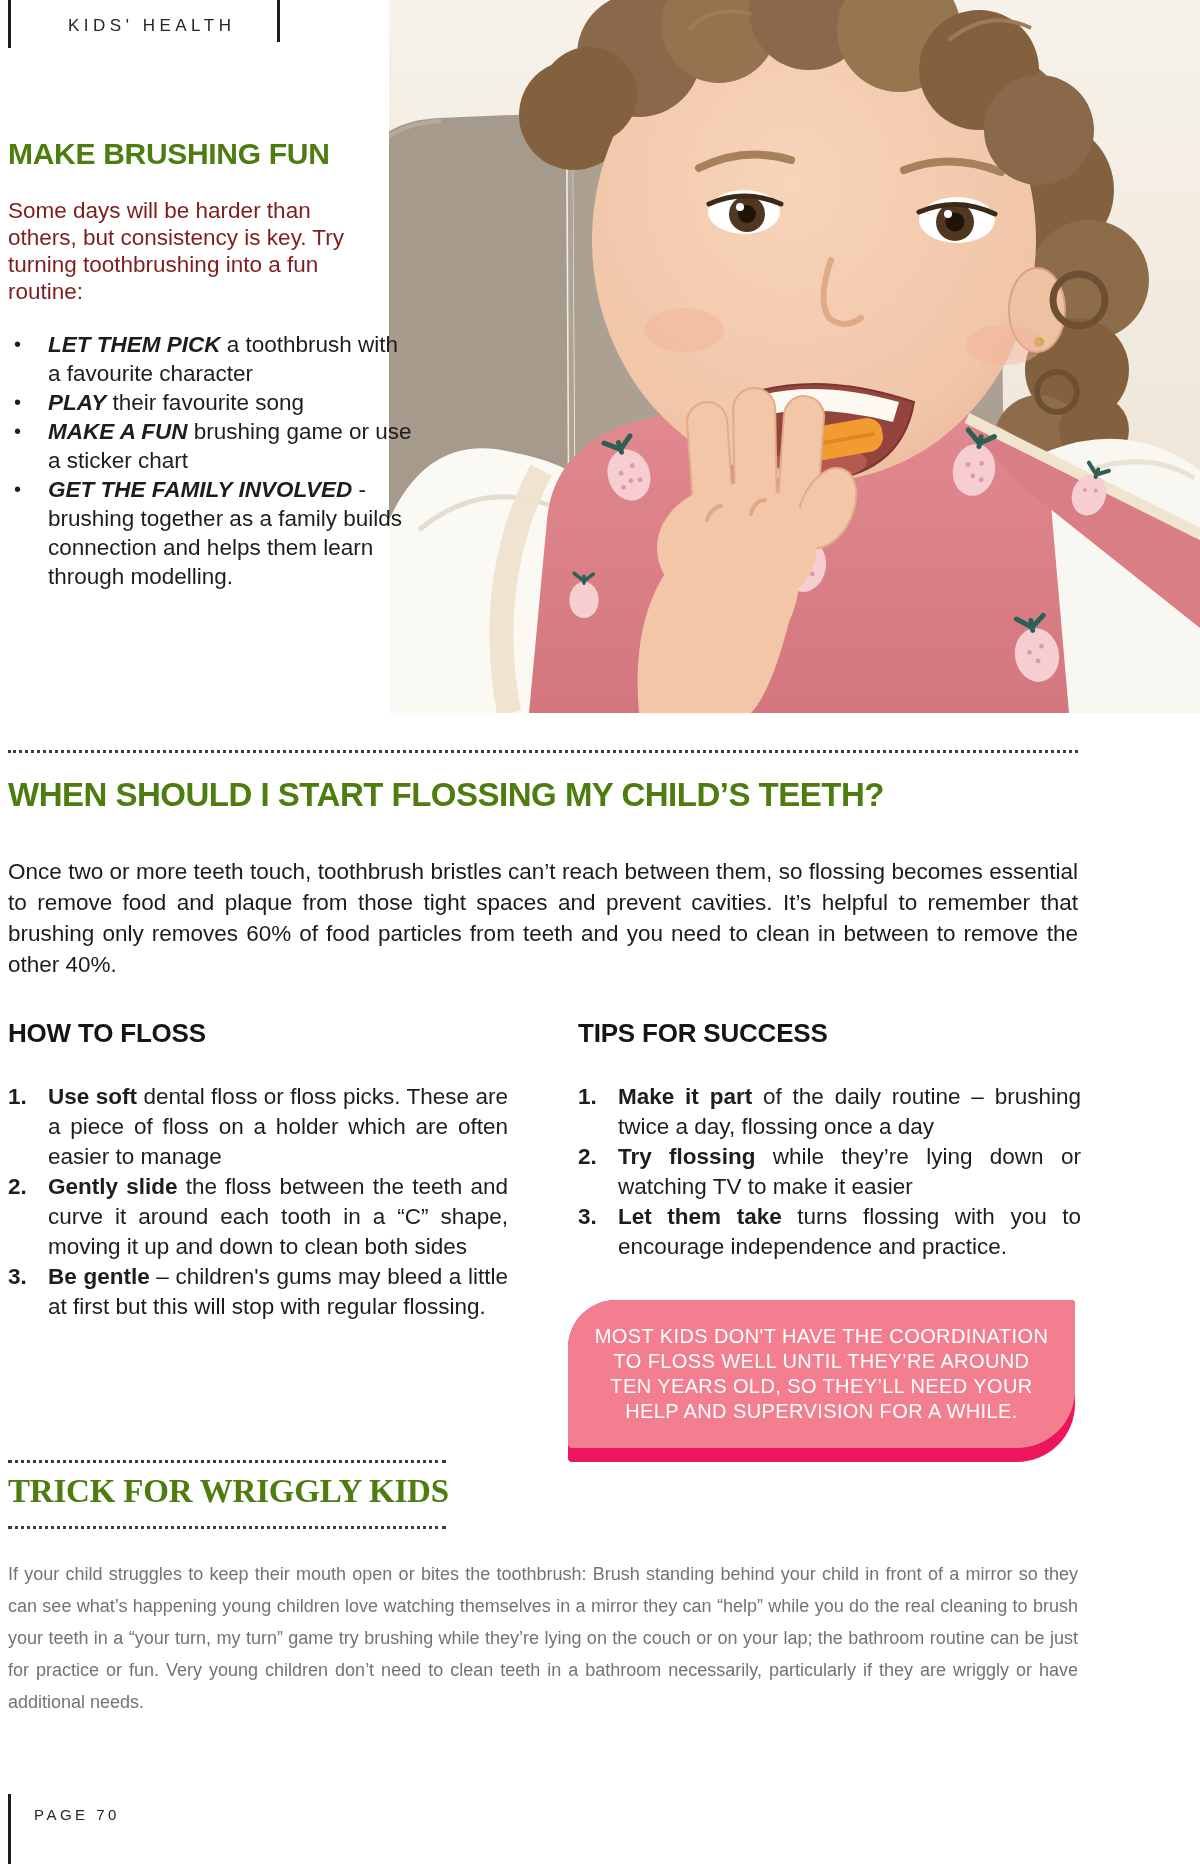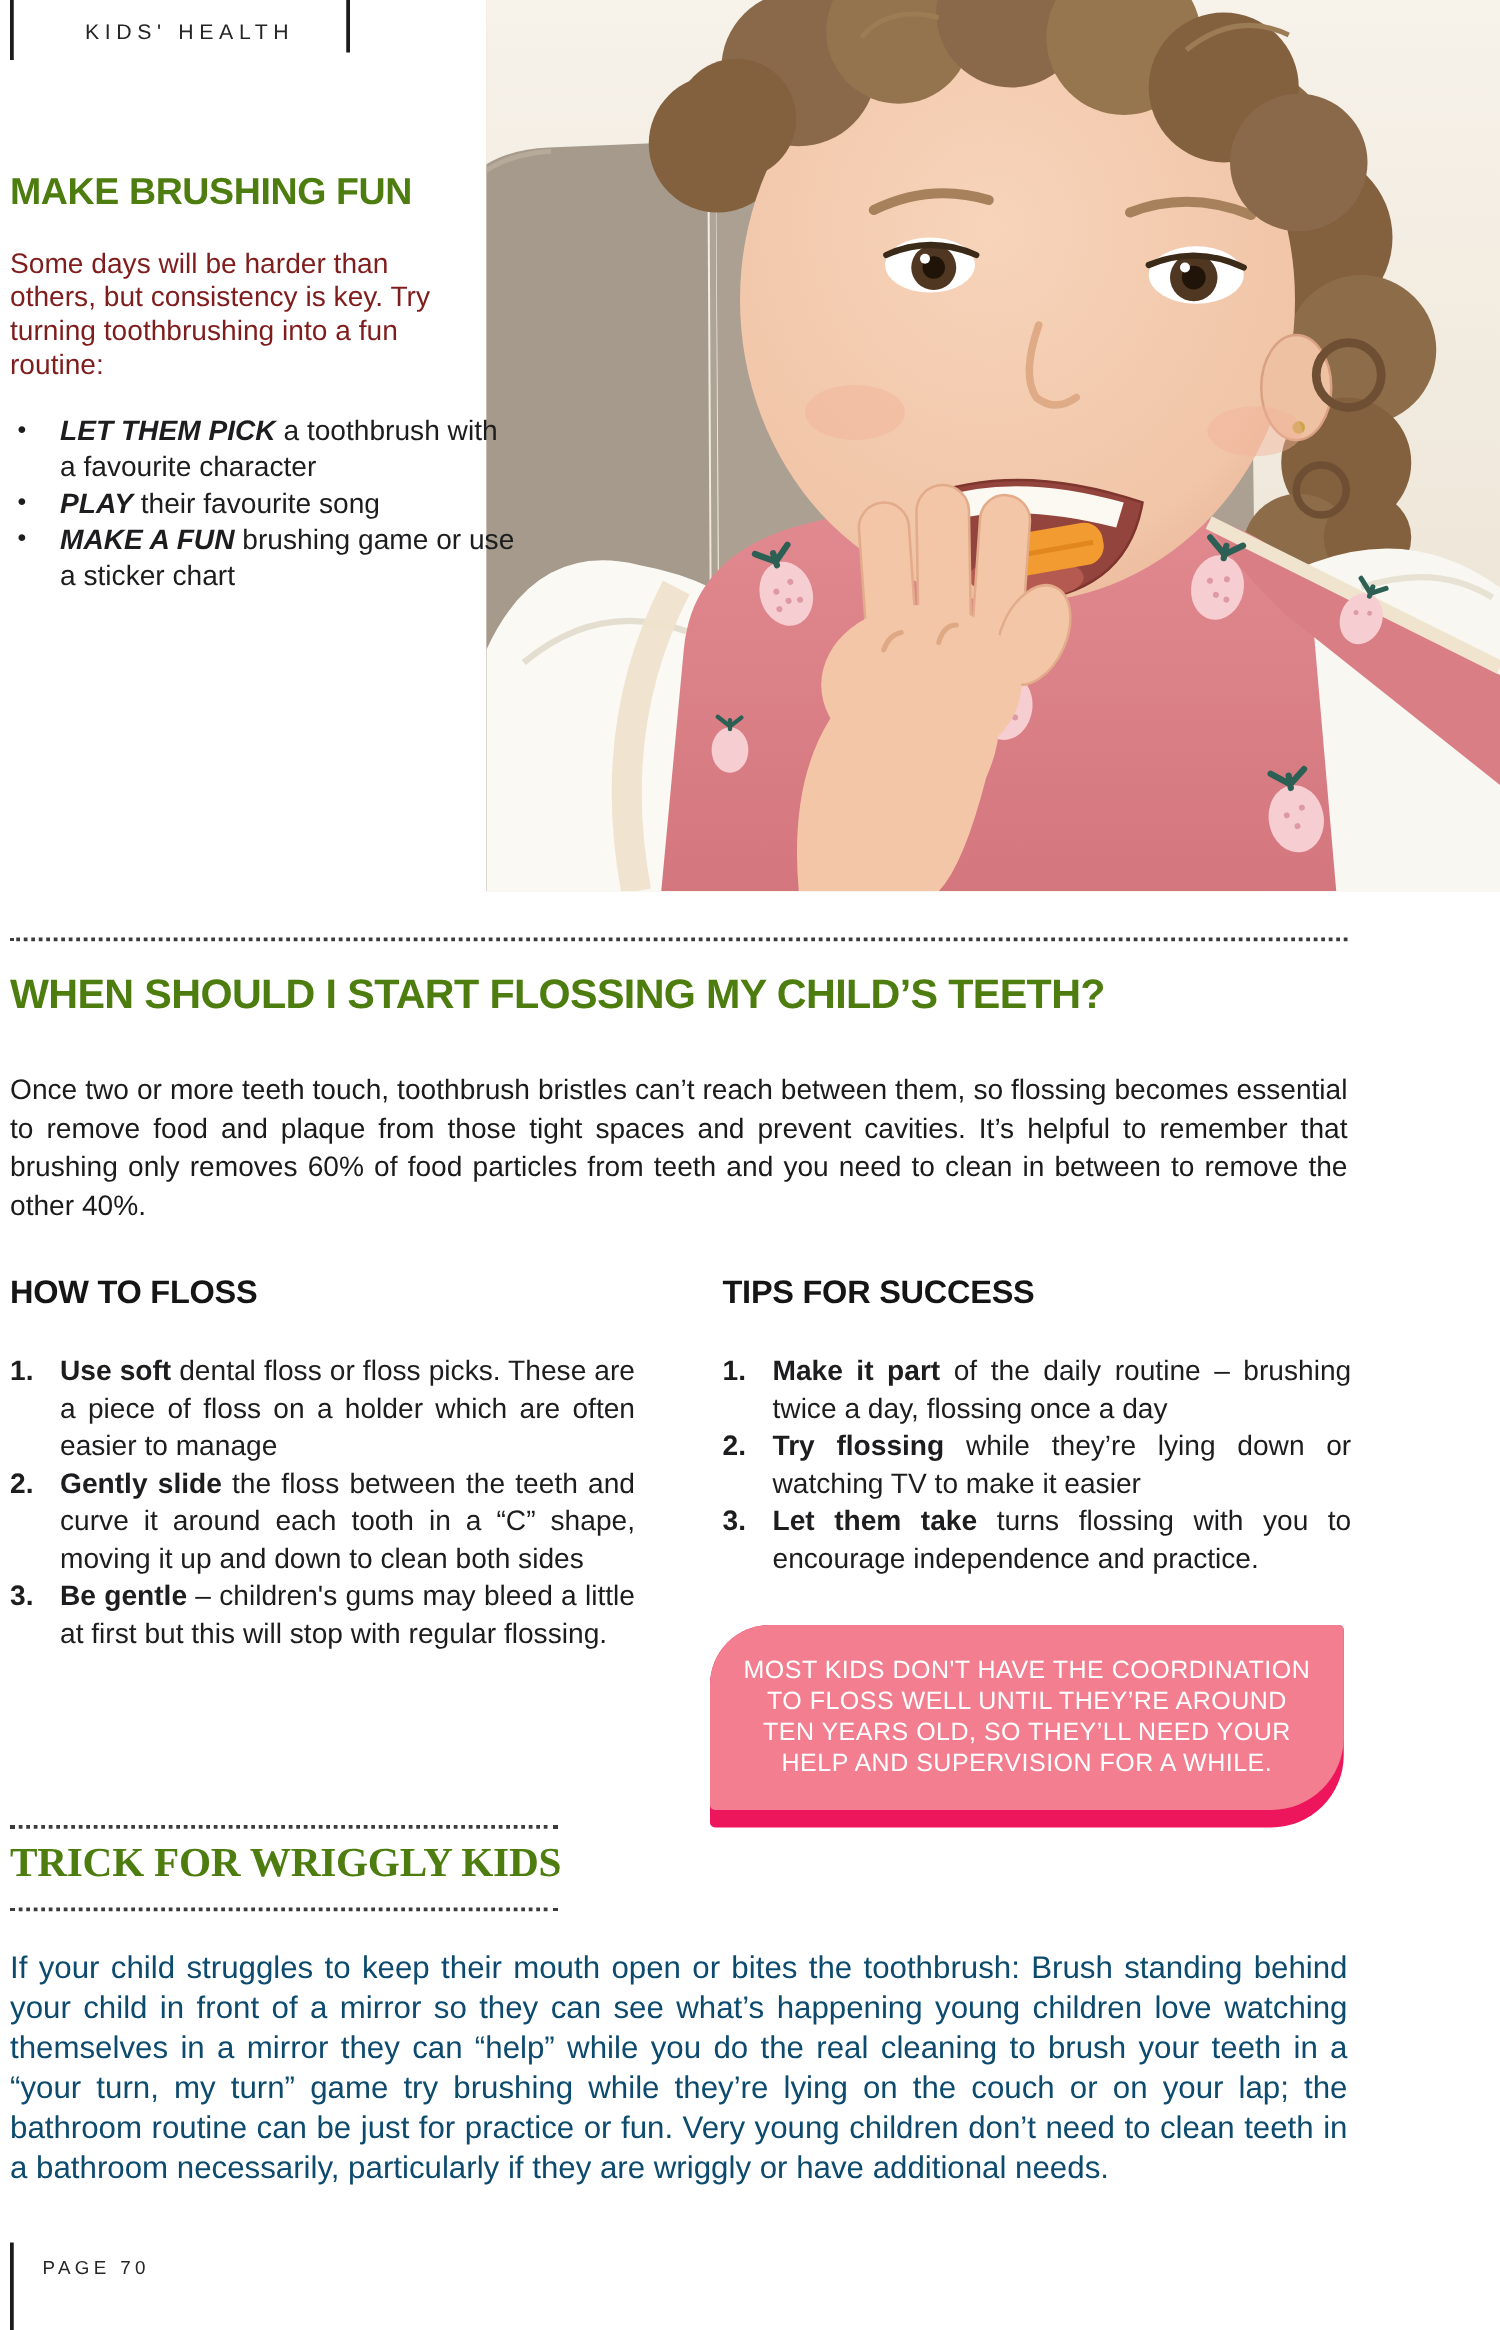--- a/index.html
+++ b/index.html
@@ -14,21 +14,21 @@
   .kicker{font-size:17px;letter-spacing:4.5px;font-weight:500;color:#262626;}
   
   .h-pink{color:#4d7c0f;font-weight:800;line-height:1.05;letter-spacing:-0.3px;}
   .h1{font-size:30px;}
   .h2{font-size:33px;letter-spacing:-0.5px;white-space:nowrap;}
   .h3{font-size:33px;letter-spacing:-0.2px;}
   .colhead{font-size:26px;font-weight:800;color:#151515;letter-spacing:-0.2px;}
   
   .body-sm{font-size:22.5px;line-height:27px;color:#7f1d1d;}
   .body-md{font-size:22.5px;line-height:31px;color:#1b1b1b;text-align:justify;}
-  .body-lg{font-size:25px;line-height:32px;color:#0c4a6e;text-align:justify;}
+  .body-lg{font-size:18px;line-height:32px;color:#737373;text-align:justify;}
   
   ul.bullets{list-style:none;margin:0;padding:0;}
   ul.bullets li{position:relative;padding-left:40px;font-size:22.5px;line-height:29px;margin:0;}
   ul.bullets li::before{content:"\2022";position:absolute;left:6px;top:0;font-size:20px;}
   .lead-it{font-weight:700;font-style:italic;}
   
   ol.steps{list-style:none;margin:0;padding:0;counter-reset:step;}
   ol.steps li{counter-increment:step;position:relative;padding-left:40px;
     font-size:22.5px;line-height:30px;text-align:justify;}
   ol.steps li::before{content:counter(step) ".";position:absolute;left:0;top:0;font-weight:700;}
@@ -235,20 +235,21 @@
   </svg>
 </div>
 
 <h1 class="abs h-pink h1" style="left:8px;top:138px;margin:0;">MAKE BRUSHING FUN</h1>
 <p class="abs body-sm" style="left:8px;top:197px;width:372px;margin:0;">Some days will be harder than others, but consistency is key. Try turning toothbrushing into a fun routine:</p>
 
 <ul class="bullets abs" style="left:8px;top:330px;width:408px;">
   <li><span class="lead-it">LET THEM PICK</span><span> a toothbrush with a favourite character</span></li>
   <li><span class="lead-it">PLAY</span><span> their favourite song</span></li>
   <li><span class="lead-it">MAKE A FUN</span><span> brushing game or use a sticker chart</span></li>
+  <li><span class="lead-it">GET THE FAMILY INVOLVED</span><span> - brushing together as a family builds connection and helps them learn through modelling.</span></li>
 </ul>
 
 <div class="abs dotted" style="left:8px;top:750px;width:1070px;"></div>
 
 <h2 class="abs h-pink h2" style="left:8px;top:778px;margin:0;">WHEN SHOULD I START FLOSSING MY CHILD’S TEETH?</h2>
 <p class="abs body-md" style="left:8px;top:856px;width:1070px;margin:0;">Once two or more teeth touch, toothbrush bristles can’t reach between them, so flossing becomes essential to remove food and plaque from those tight spaces and prevent cavities. It’s helpful to remember that brushing only removes 60% of food particles from teeth and you need to clean in between to remove the other 40%.</p>
 
 <h3 class="abs colhead" style="left:8px;top:1018px;margin:0;">HOW TO FLOSS</h3>
 <h3 class="abs colhead" style="left:578px;top:1018px;margin:0;">TIPS FOR SUCCESS</h3>
 

